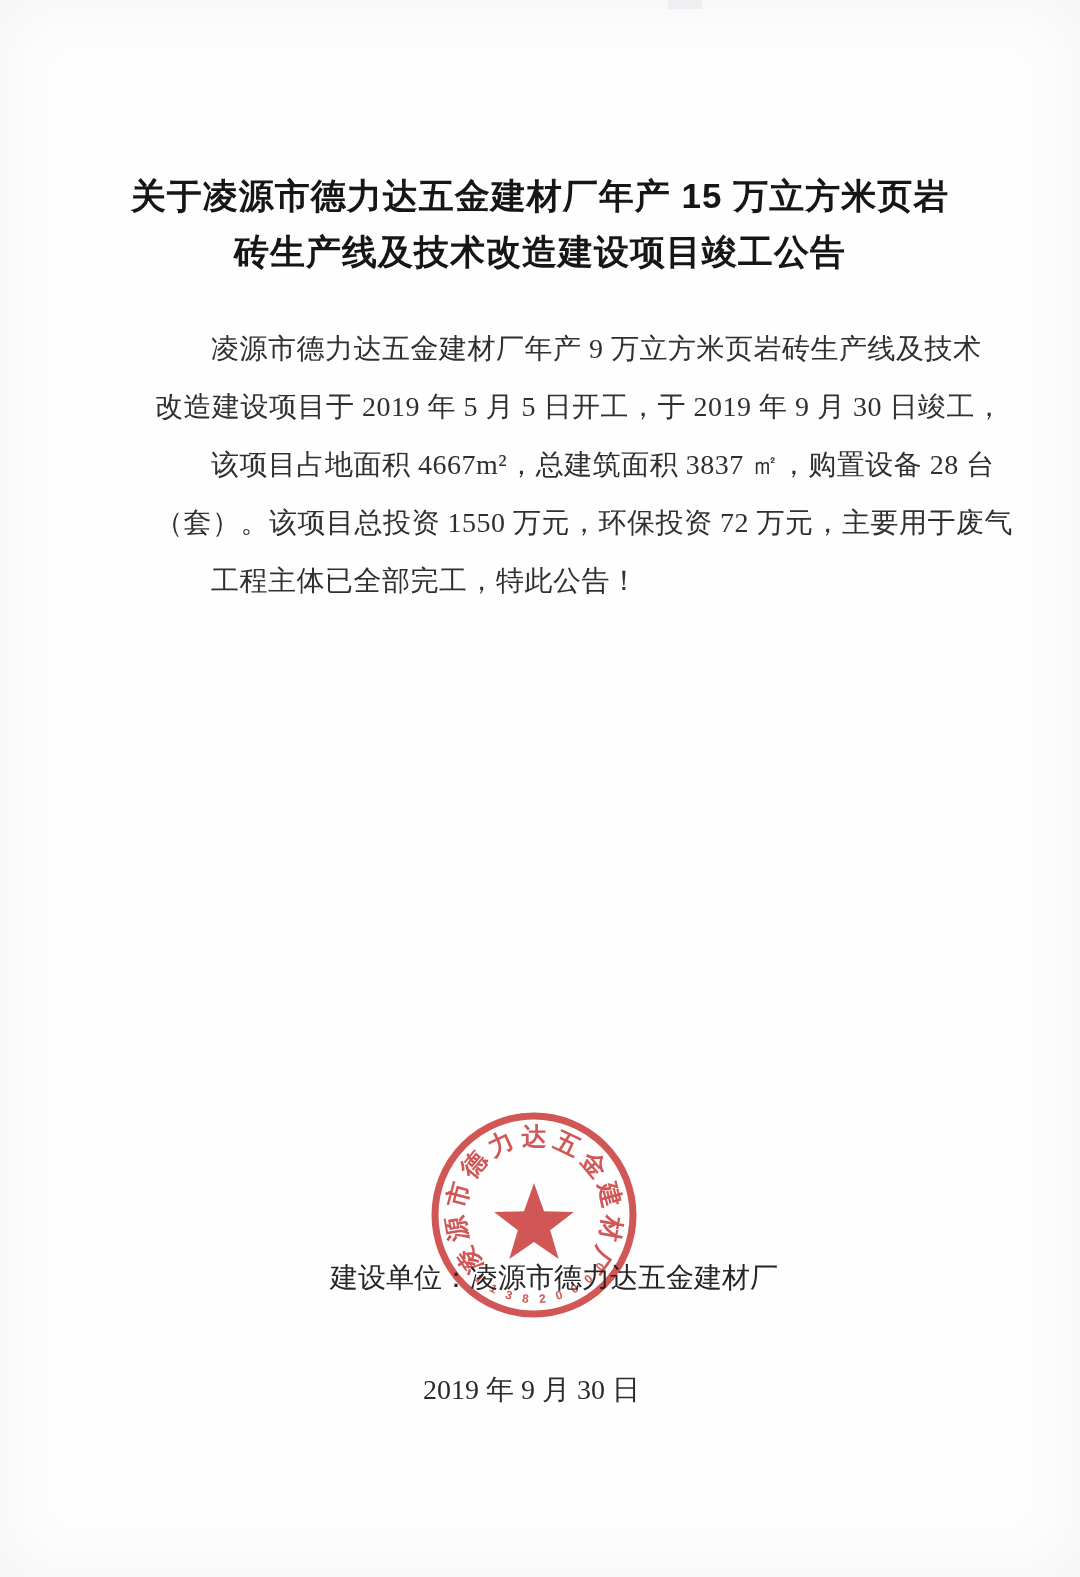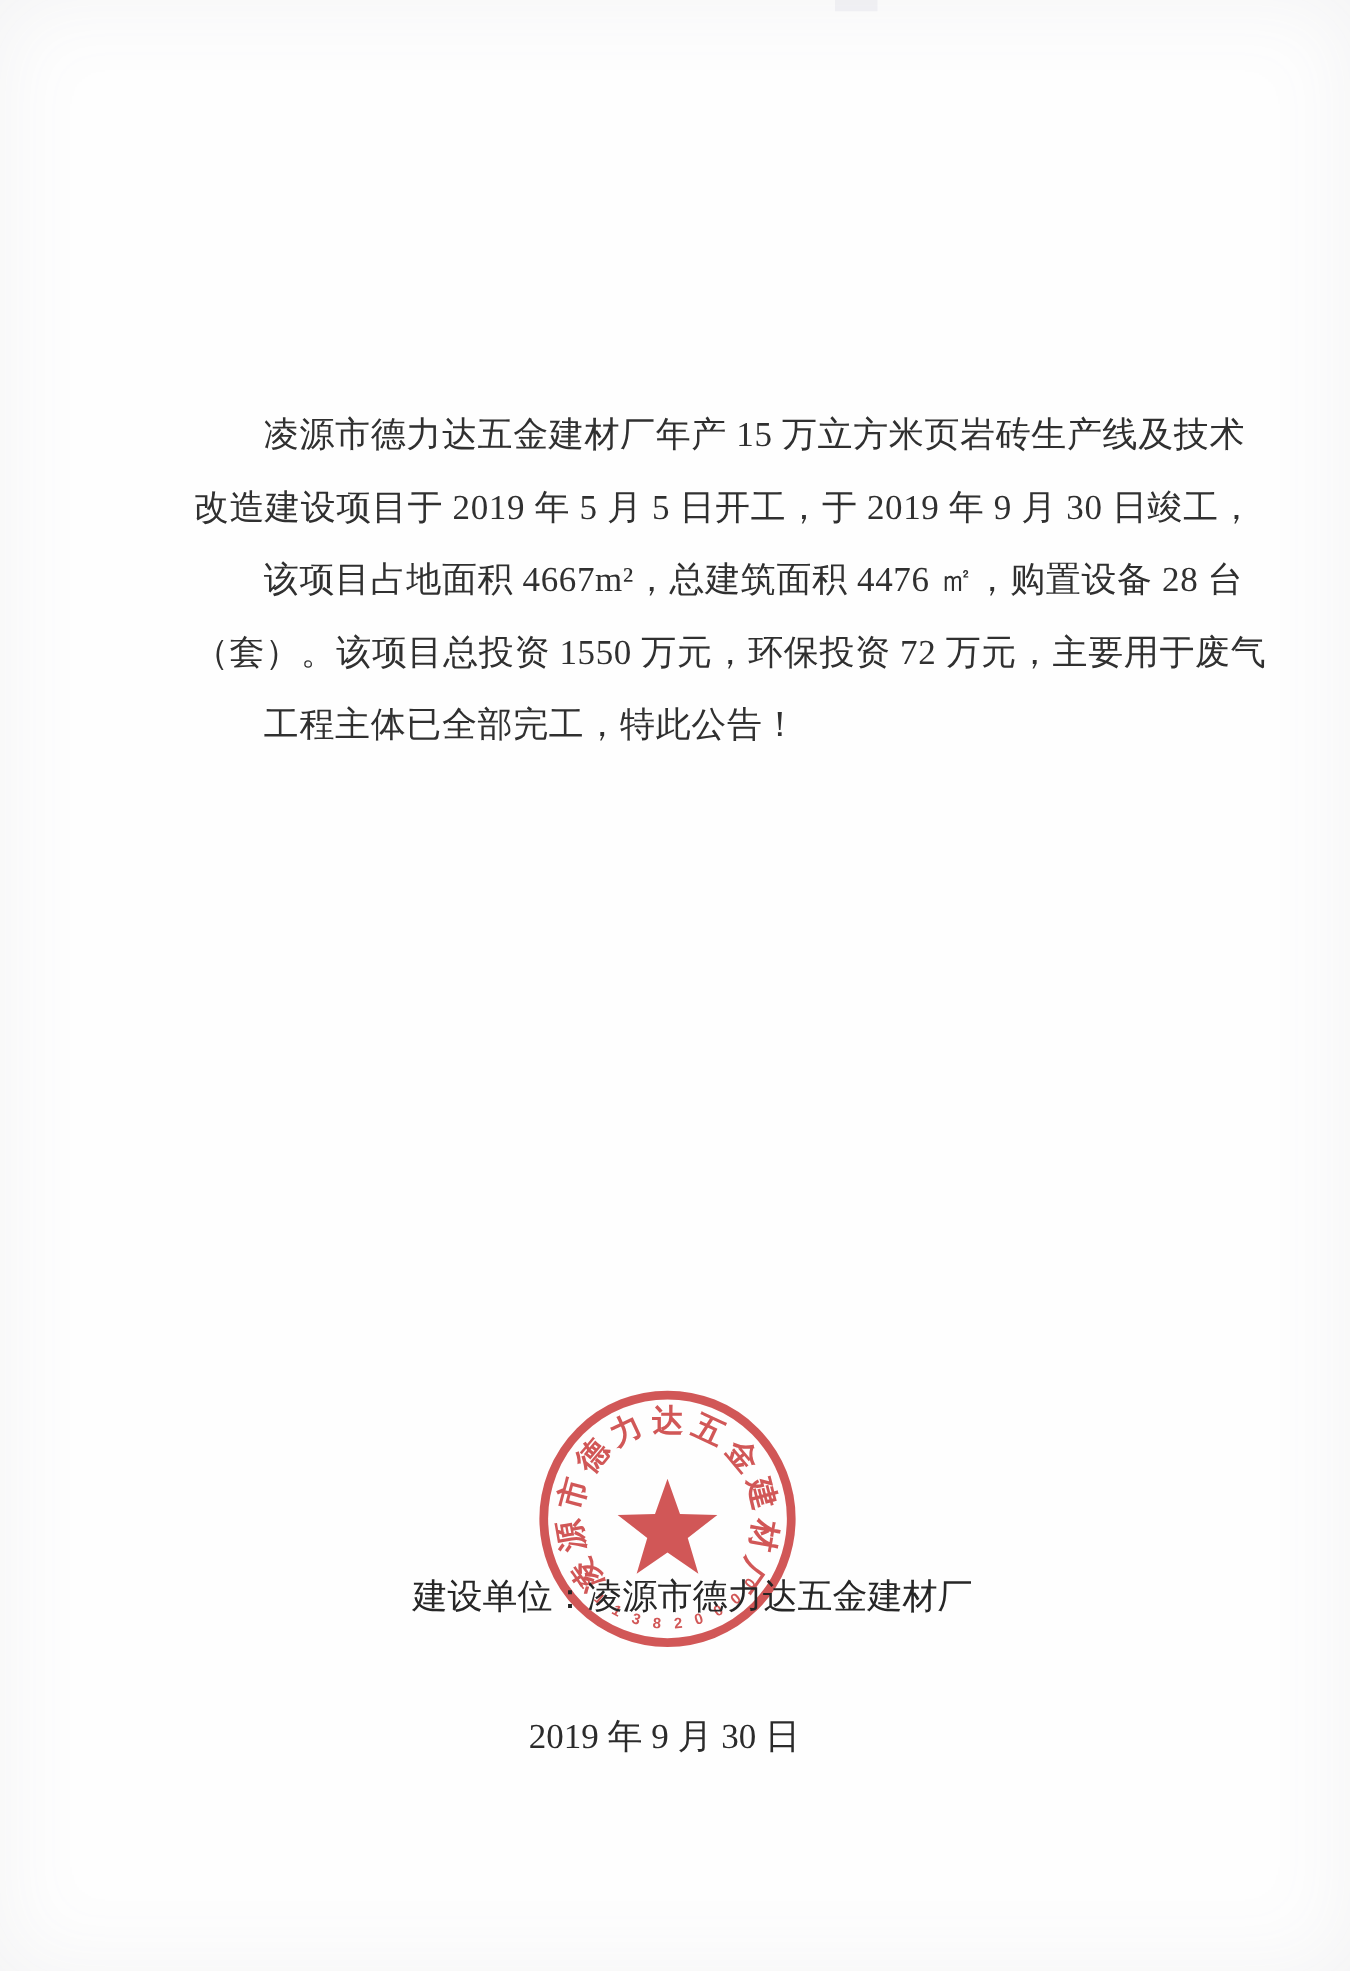--- a/index.html
+++ b/index.html
@@ -74,25 +74,29 @@
     font-weight: 700;
   }
 </style>
 </head>
 <body>
 
 <div class="page">
 
   <div class="smudge"></div>
 
+  <h1 class="title">
+    <div>关于凌源市德力达五金建材厂年产 15 万立方米页岩</div>
+    <div>砖生产线及技术改造建设项目竣工公告</div>
+  </h1>
 
   <div class="body-block">
-    <div class="body-line indent">凌源市德力达五金建材厂年产 15 万立方米页岩砖生产线及技术</div>
+    <div class="body-line indent">凌源市德力达五金建材厂年产 9 万立方米页岩砖生产线及技术</div>
     <div class="body-line">改造建设项目于 2019 年 5 月 5 日开工，于 2019 年 9 月 30 日竣工，</div>
-    <div class="body-line indent">该项目占地面积 4667m²，总建筑面积 4476 ㎡，购置设备 28 台</div>
+    <div class="body-line indent">该项目占地面积 4667m²，总建筑面积 3837 ㎡，购置设备 28 台</div>
     <div class="body-line">（套）。该项目总投资 1550 万元，环保投资 72 万元，主要用于废气</div>
     <div class="body-line indent">工程主体已全部完工，特此公告！</div>
   </div>
 
   <svg class="seal" viewBox="-112 -112 224 224" xmlns="http://www.w3.org/2000/svg" style="color: rgb(204, 64, 64);">
     <circle cx="0" cy="0" r="99" fill="none" stroke="currentColor" stroke-width="7"></circle>
     <polygon fill="currentColor" points="0,-32 10,-3.8 39.9,-3 16.2,15.3 24.7,44 0,27 -24.7,44 -16.2,15.3 -39.9,-3 -10,-3.8"></polygon>
 
   <text transform="rotate(-125)" x="0" y="-70" text-anchor="middle" font-size="25" fill="currentColor">凌</text>
       <text transform="rotate(-100)" x="0" y="-70" text-anchor="middle" font-size="25" fill="currentColor">源</text>

